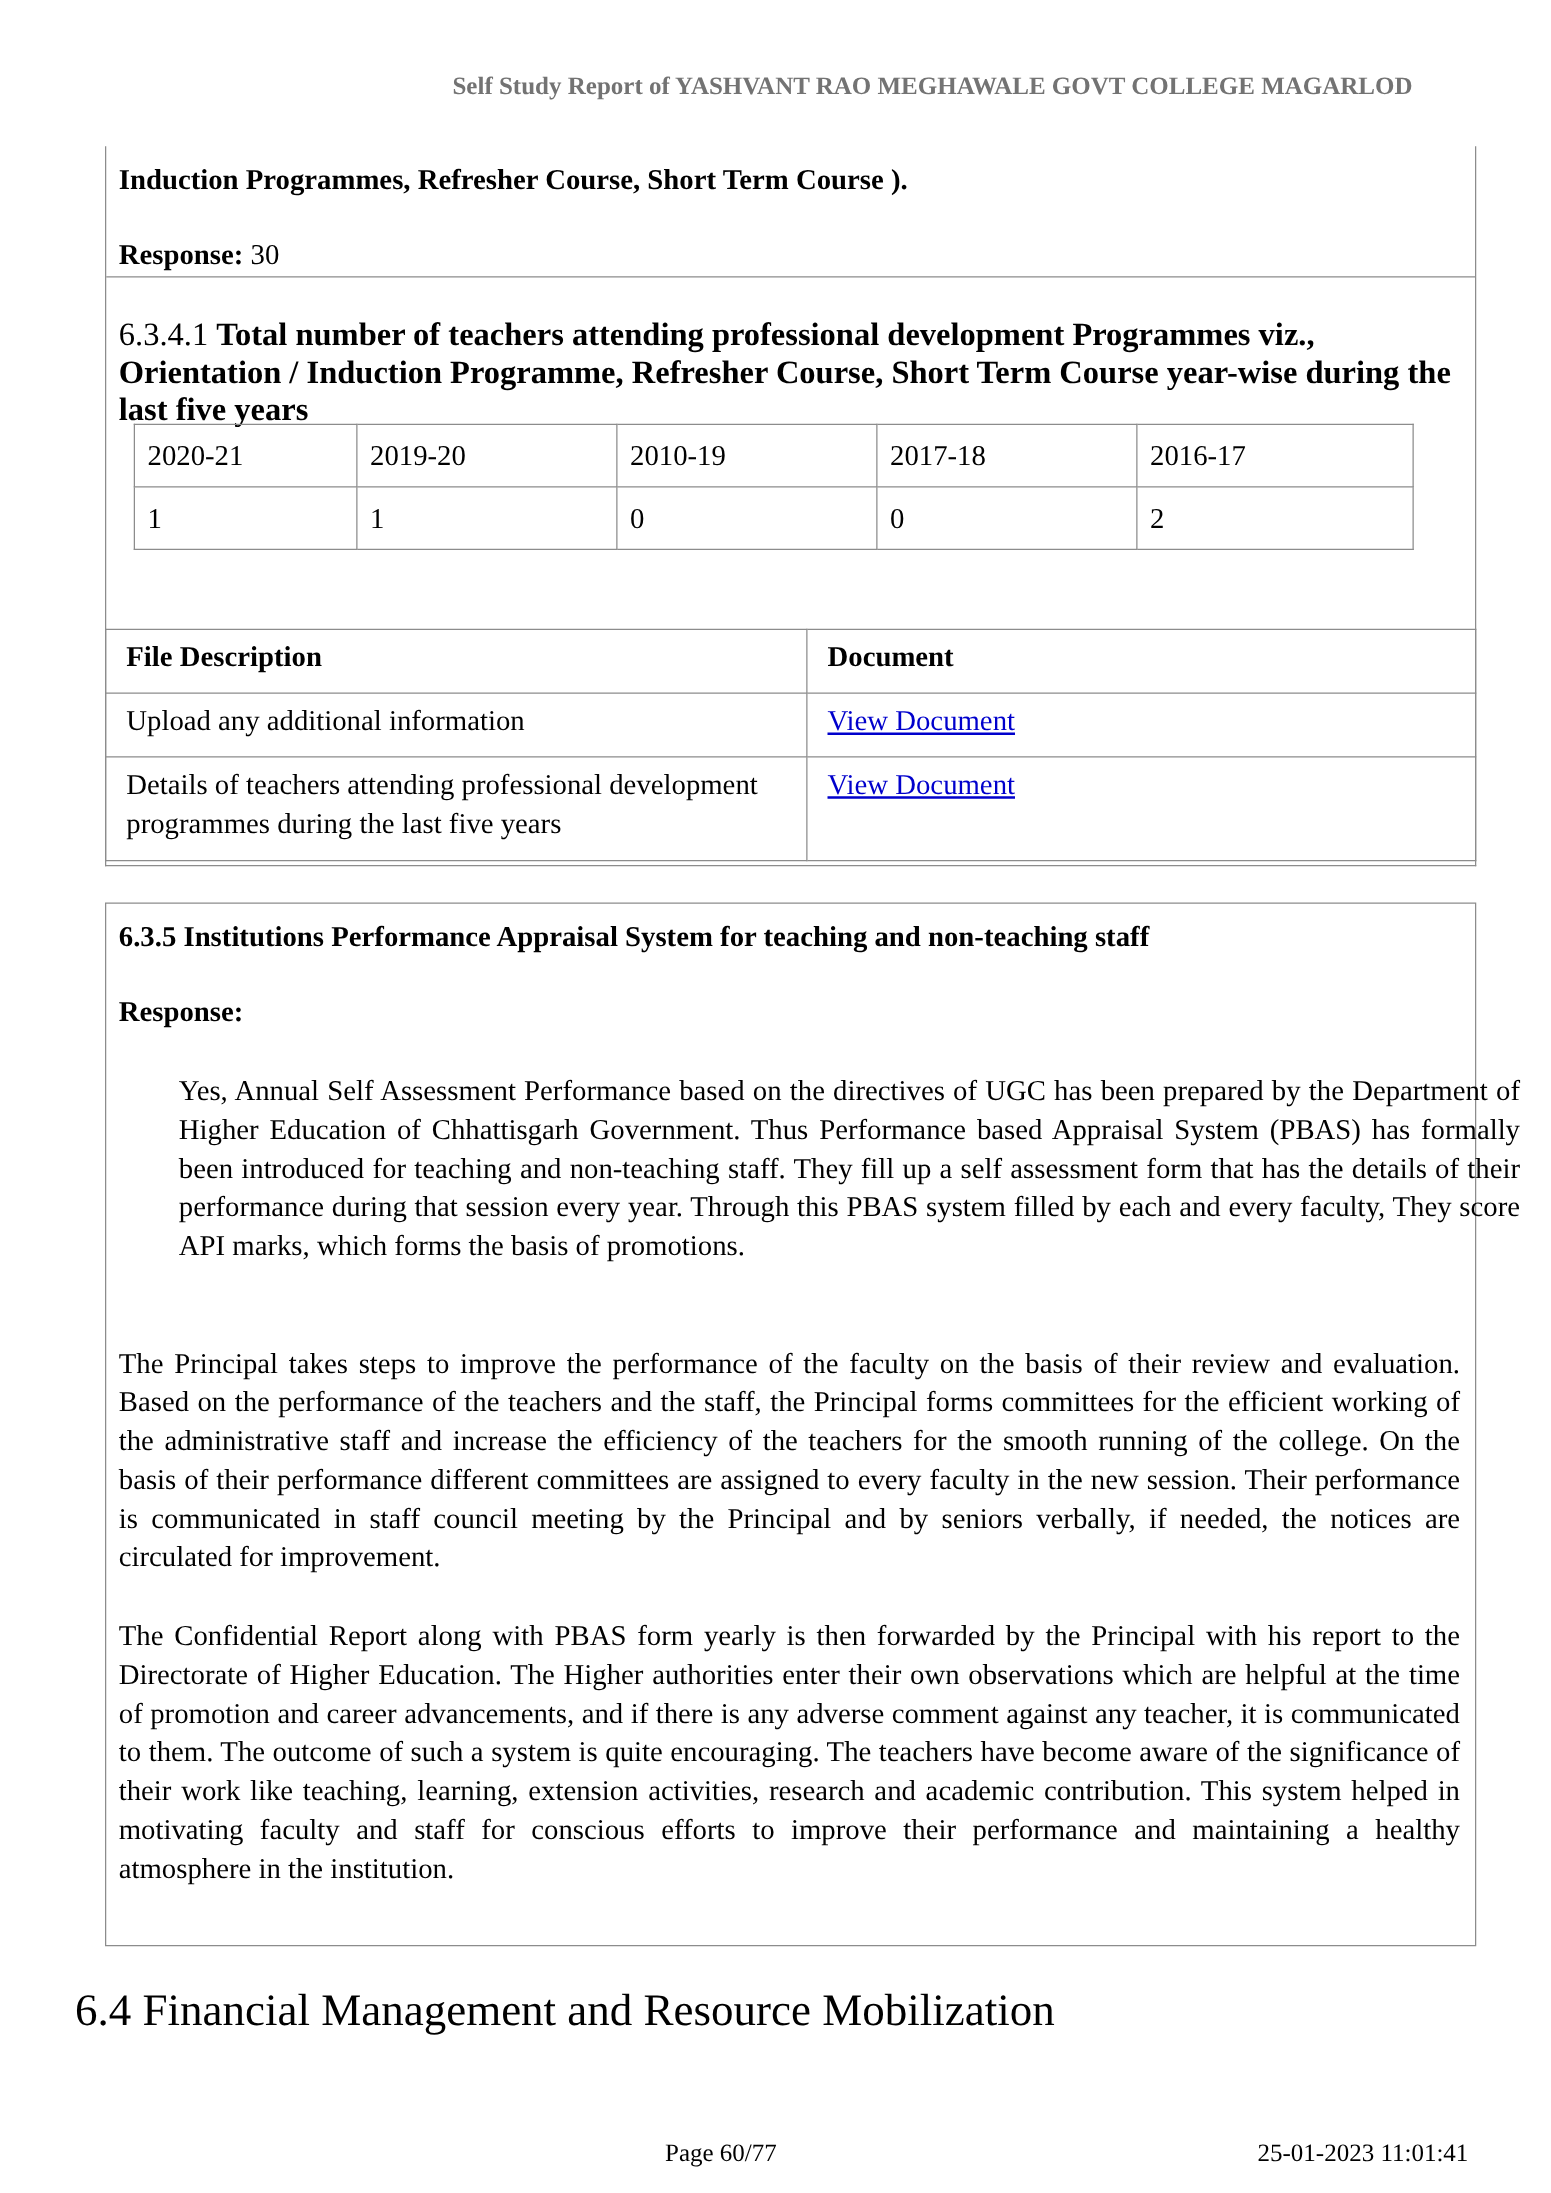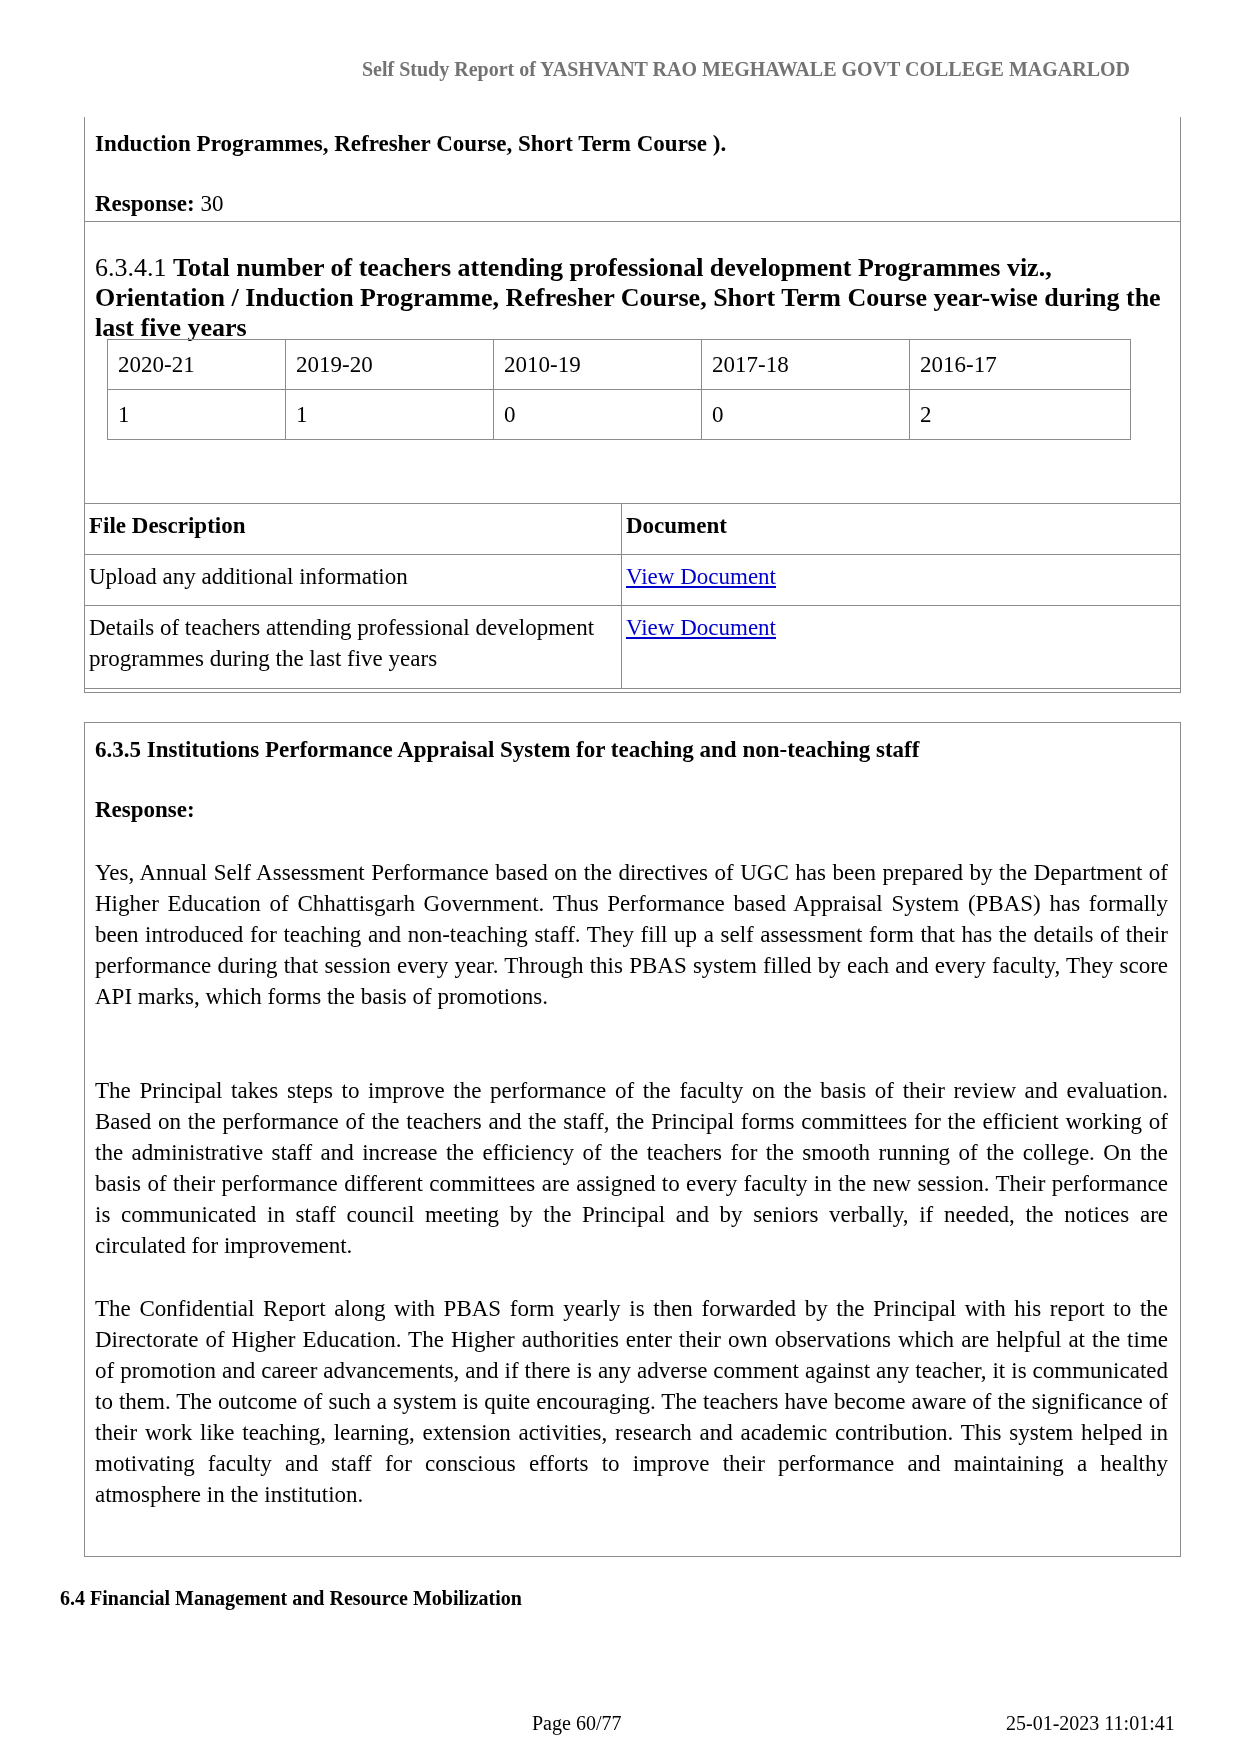--- a/index.html
+++ b/index.html
@@ -41,44 +41,44 @@
     position: absolute; left: 22px; top: 222px; width: 1024px;
   }
   .years td {
     border: 1.5px solid #8c8c8c; height: 50px; padding: 0 10px; font-size: 23px;
     vertical-align: middle; box-sizing: border-box;
   }
   .files {
     position: absolute; left: -1px; top: 386px; width: 1097px;
   }
   .files td, .files th {
-    border: 1.5px solid #8c8c8c; padding: 6px 4px; font-size: 23px;
+    border: 1.5px solid #8c8c8c; padding: 6px 16px; font-size: 23px;
     text-align: left; vertical-align: top; line-height: 31px;
   }
   .files th { font-weight: bold; height: 38px; }
   .files td.c1 { width: 528px; margin-left: 48px; }
   .files tr.r1 td { height: 38px; }
   .files tr.r2 td { height: 70px; }
   .files a { color: #1a0dab; color: #0000cc; }
   .box2 { top: 722px; height: 835px; }
   .b2-title {
     position: absolute; left: 10px; top: 14px; font-size: 23px; font-weight: bold; white-space: nowrap;
   }
   .b2-resp {
     position: absolute; left: 10px; top: 74px; font-size: 23px; font-weight: bold;
   }
   .para {
     position: absolute; left: 10px; width: 1073px; font-size: 23px; line-height: 31px;
     text-align: justify; margin: 0;
   }
-  .p1 { top: 134px; }
+  .p1 { top: 134px; margin-left: 48px; }
   .p2 { top: 352px; }
   .p3 { top: 570px; }
   .section-heading {
-    position: absolute; left: 60px; top: 1587px; font-size: 20px; font-weight: bold; white-space: nowrap;
+    position: absolute; left: 60px; top: 1587px; font-size: 36px; font-weight: normal; white-space: nowrap;
   }
   .footer-page {
     position: absolute; left: 532px; top: 1712px; font-size: 20px; white-space: nowrap;
   }
   .footer-date {
     position: absolute; left: 1006px; top: 1712px; font-size: 20px; white-space: nowrap;
   }
 </style>
 </head>
 <body>

